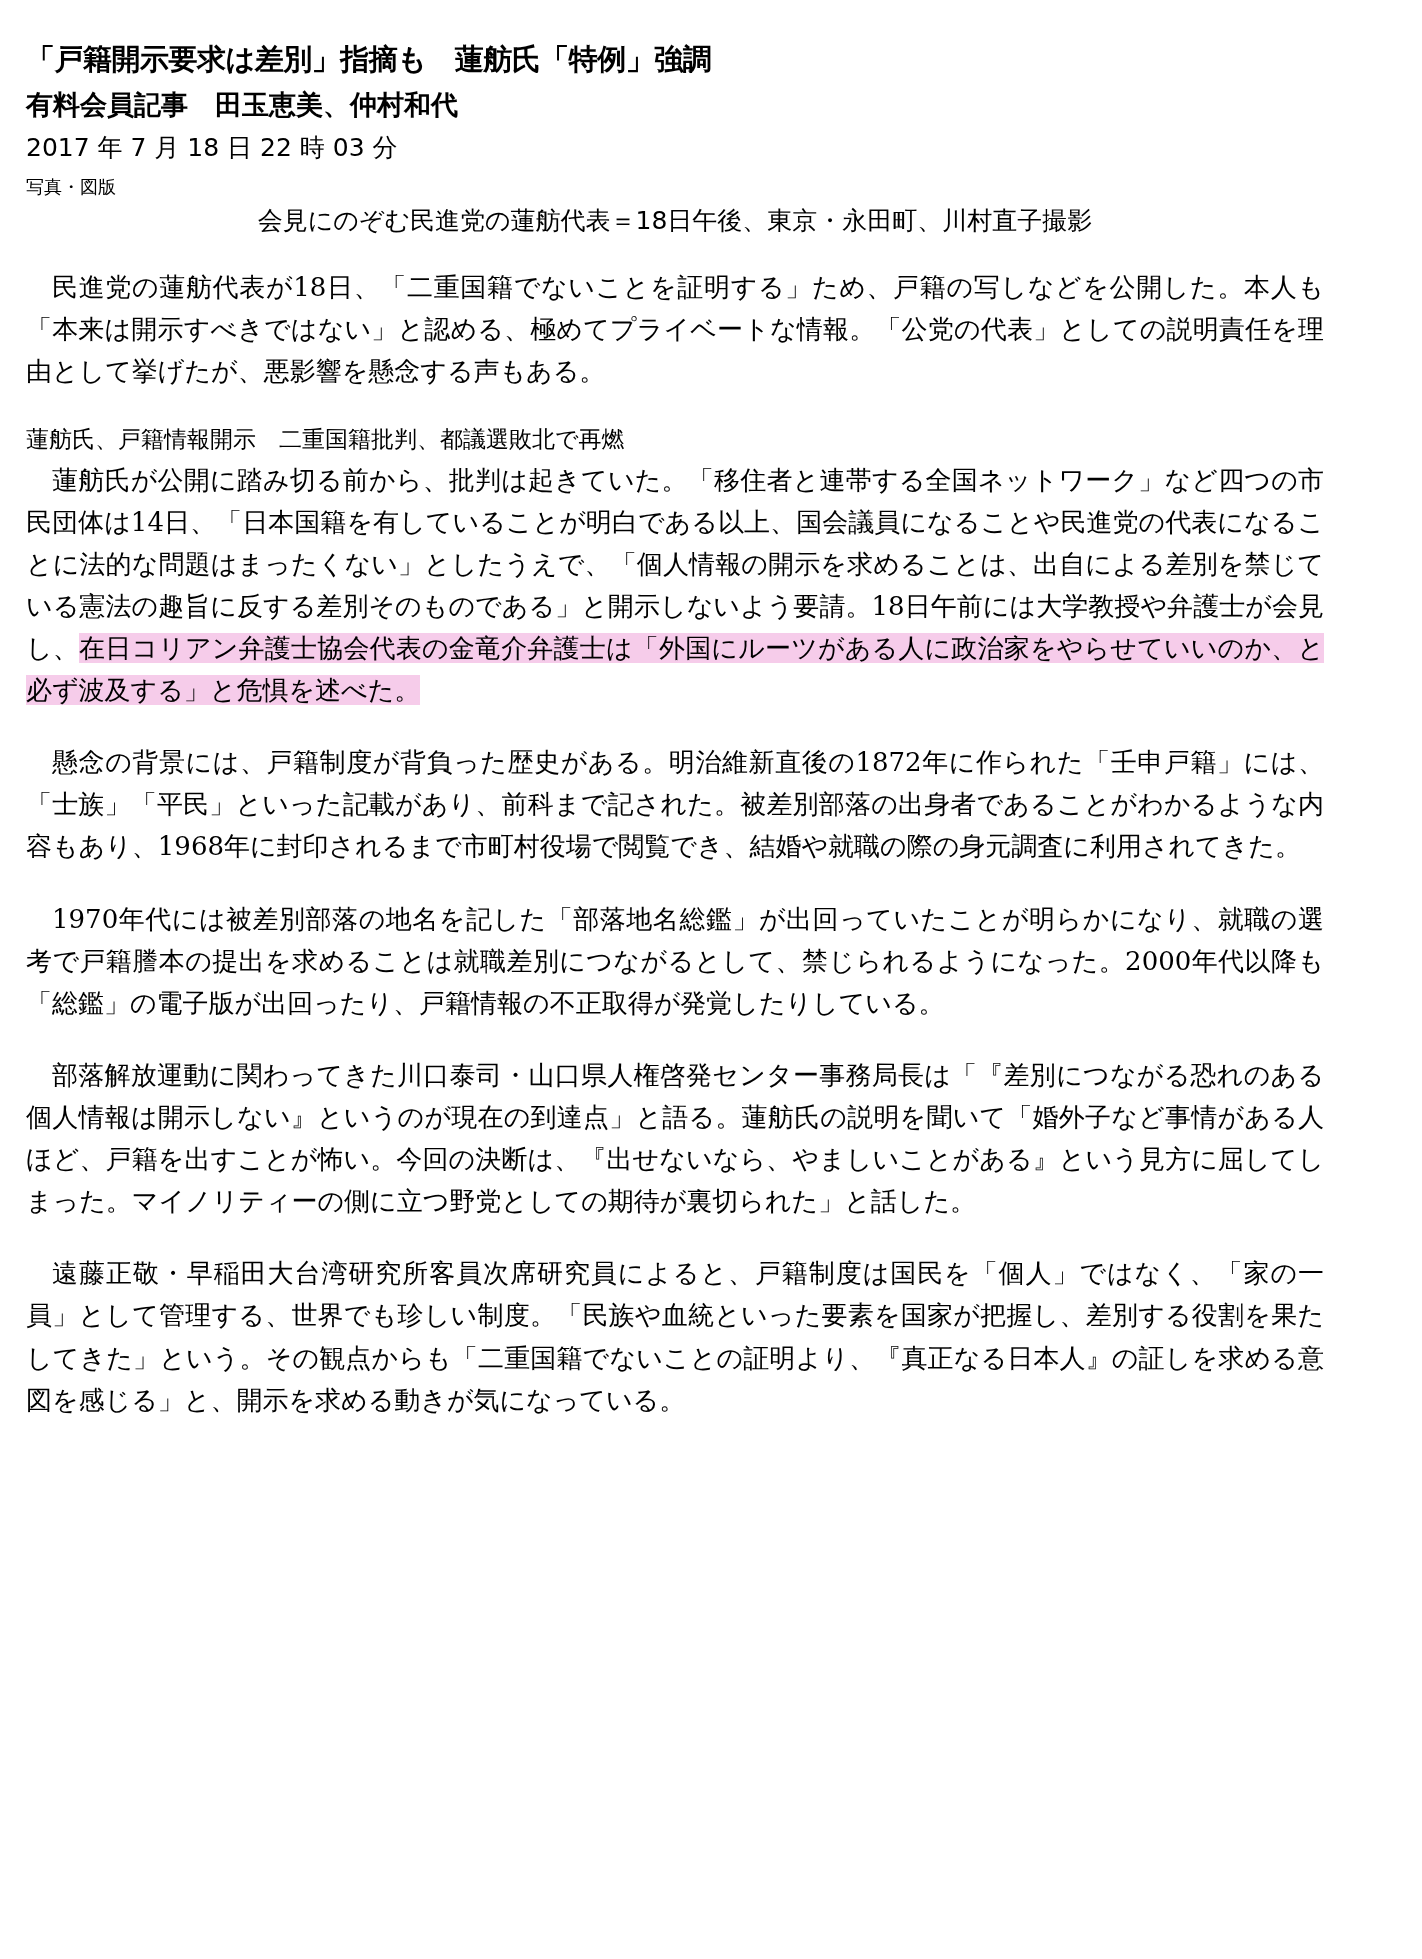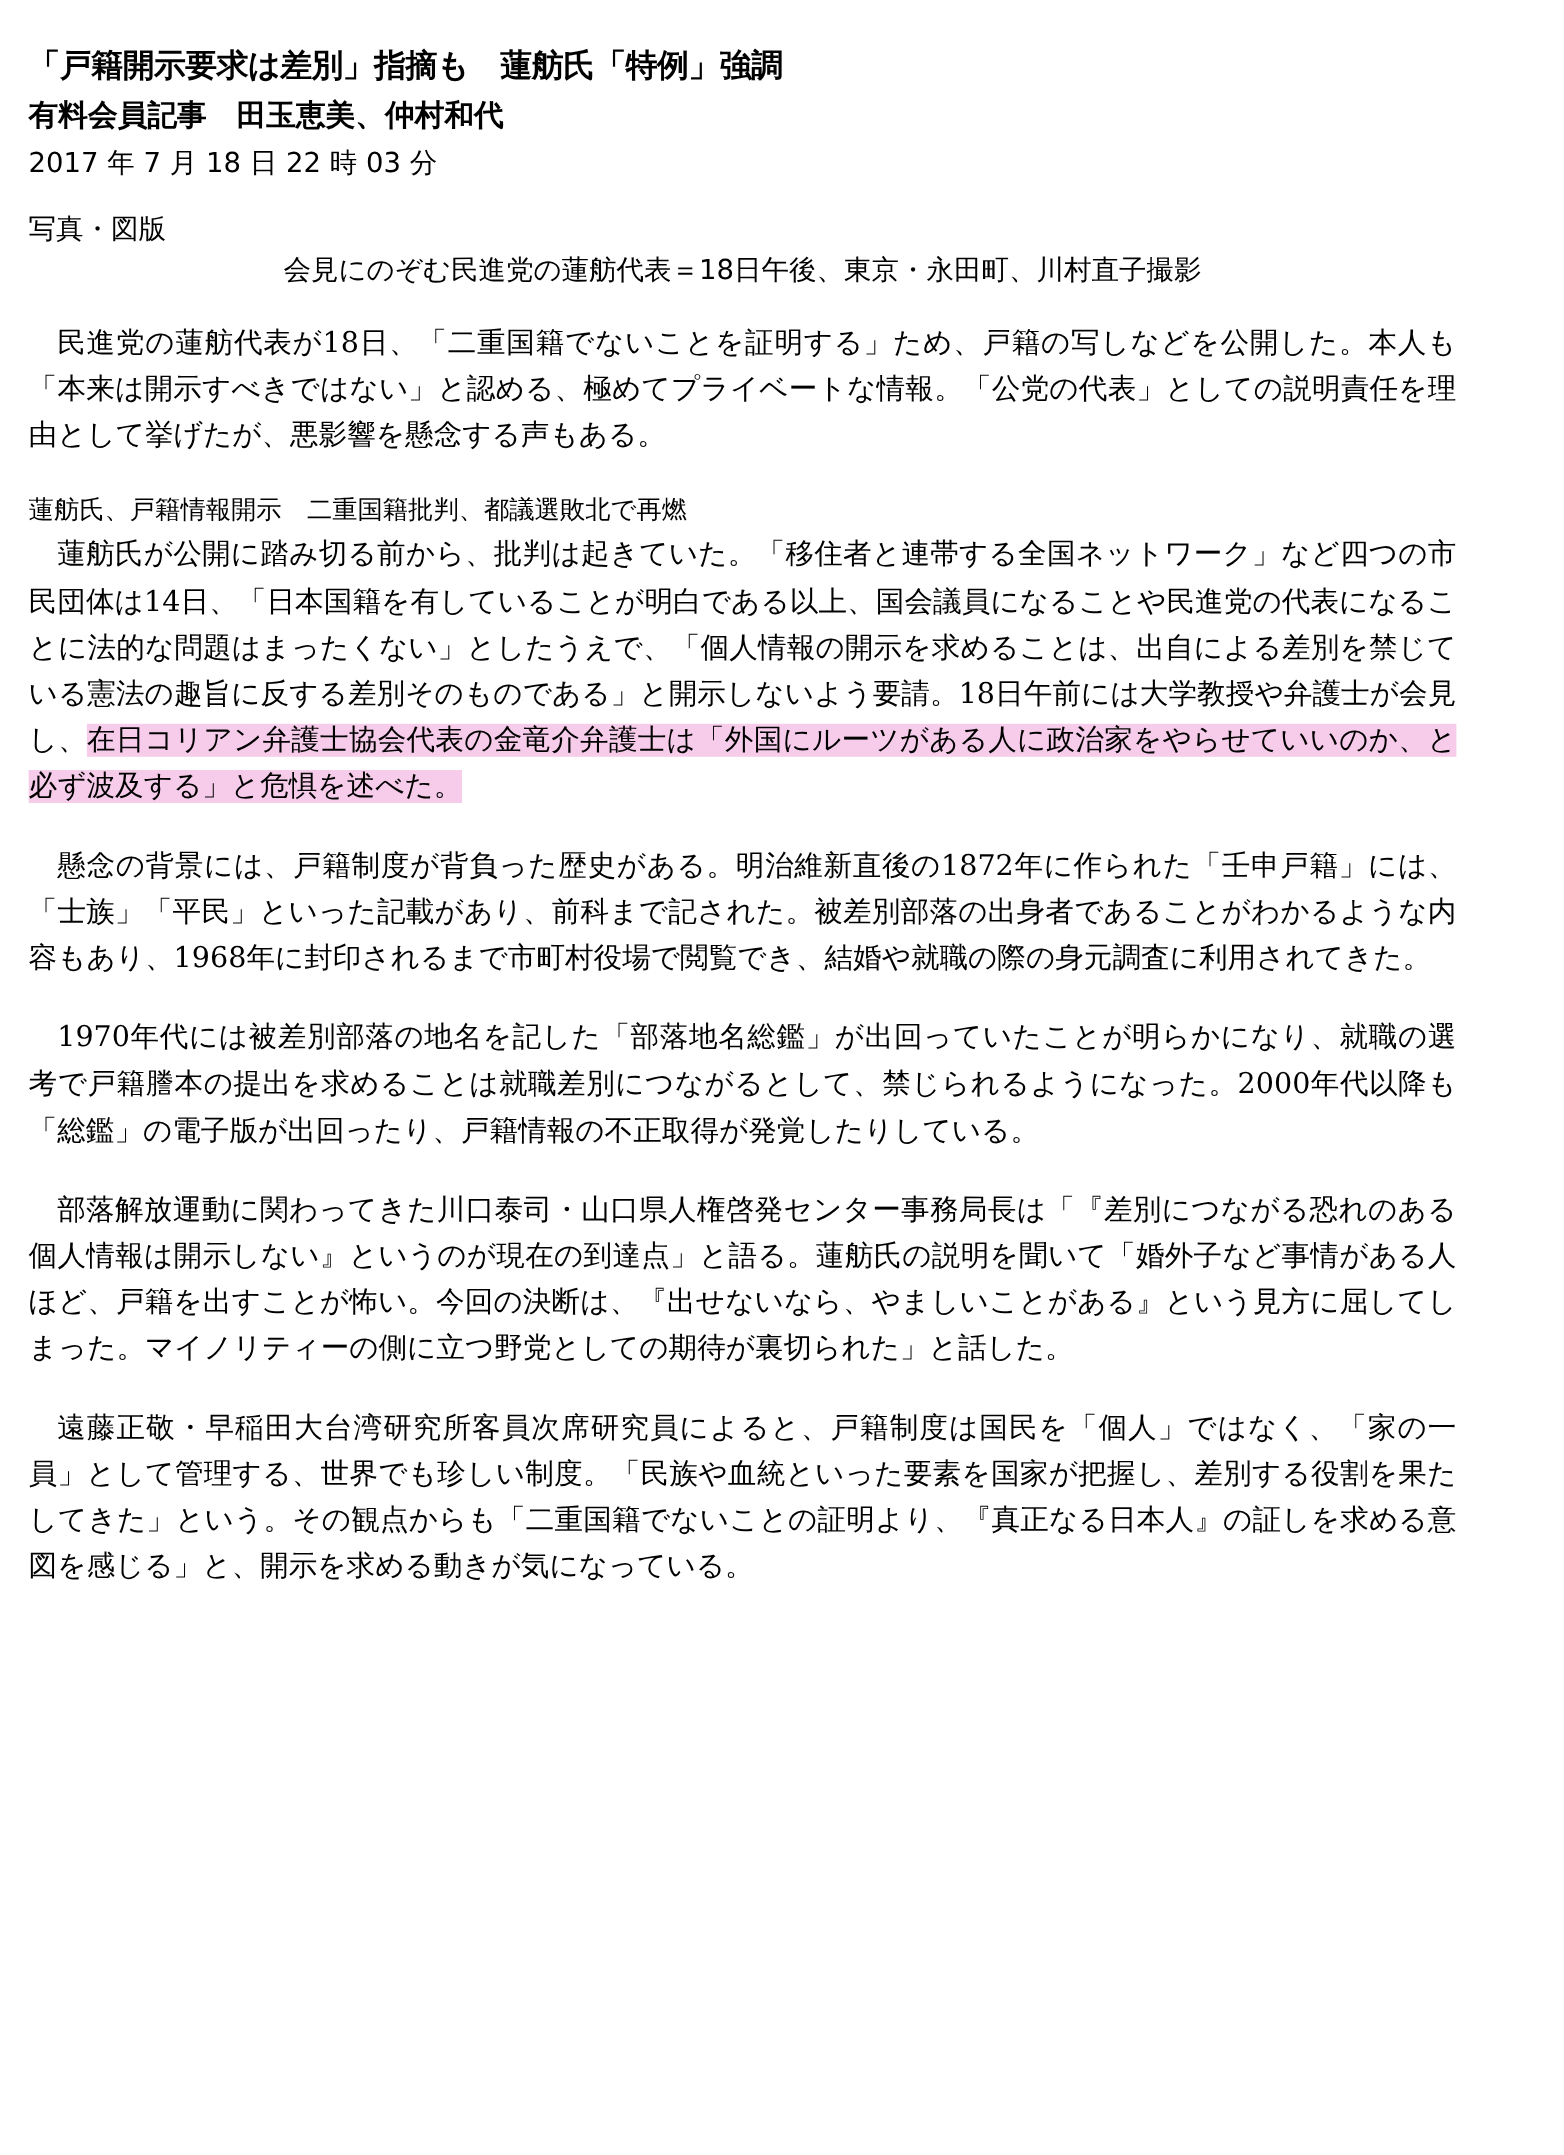--- a/index.html
+++ b/index.html
@@ -31,25 +31,25 @@
     font-family: Liberation Serif, serif;
     font-size: 27px;
     font-weight: bold;
     line-height: 1.35;
     margin: 0 0 6px 0;
   }
   .datetime {
     font-family: "DejaVu Sans", "Liberation Sans", sans-serif;
     font-size: 25px;
     line-height: 1.4;
-    margin: 0 0 26px 0;
+    margin: 0 0 11px 0;
   }
   .caption-label {
-    font-family: Liberation Serif, serif;
-    font-size: 25px;
+    font-family: Liberation Mono, monospace;
+    font-size: 18px;
     line-height: 1.4;
     margin: 0 0 2px 0;
   }
   .caption-text {
     font-family: "DejaVu Sans", "Liberation Sans", sans-serif;
     font-size: 25px;
     line-height: 1.4;
     margin: 0 0 28px 0;
     text-align: center;
   }

